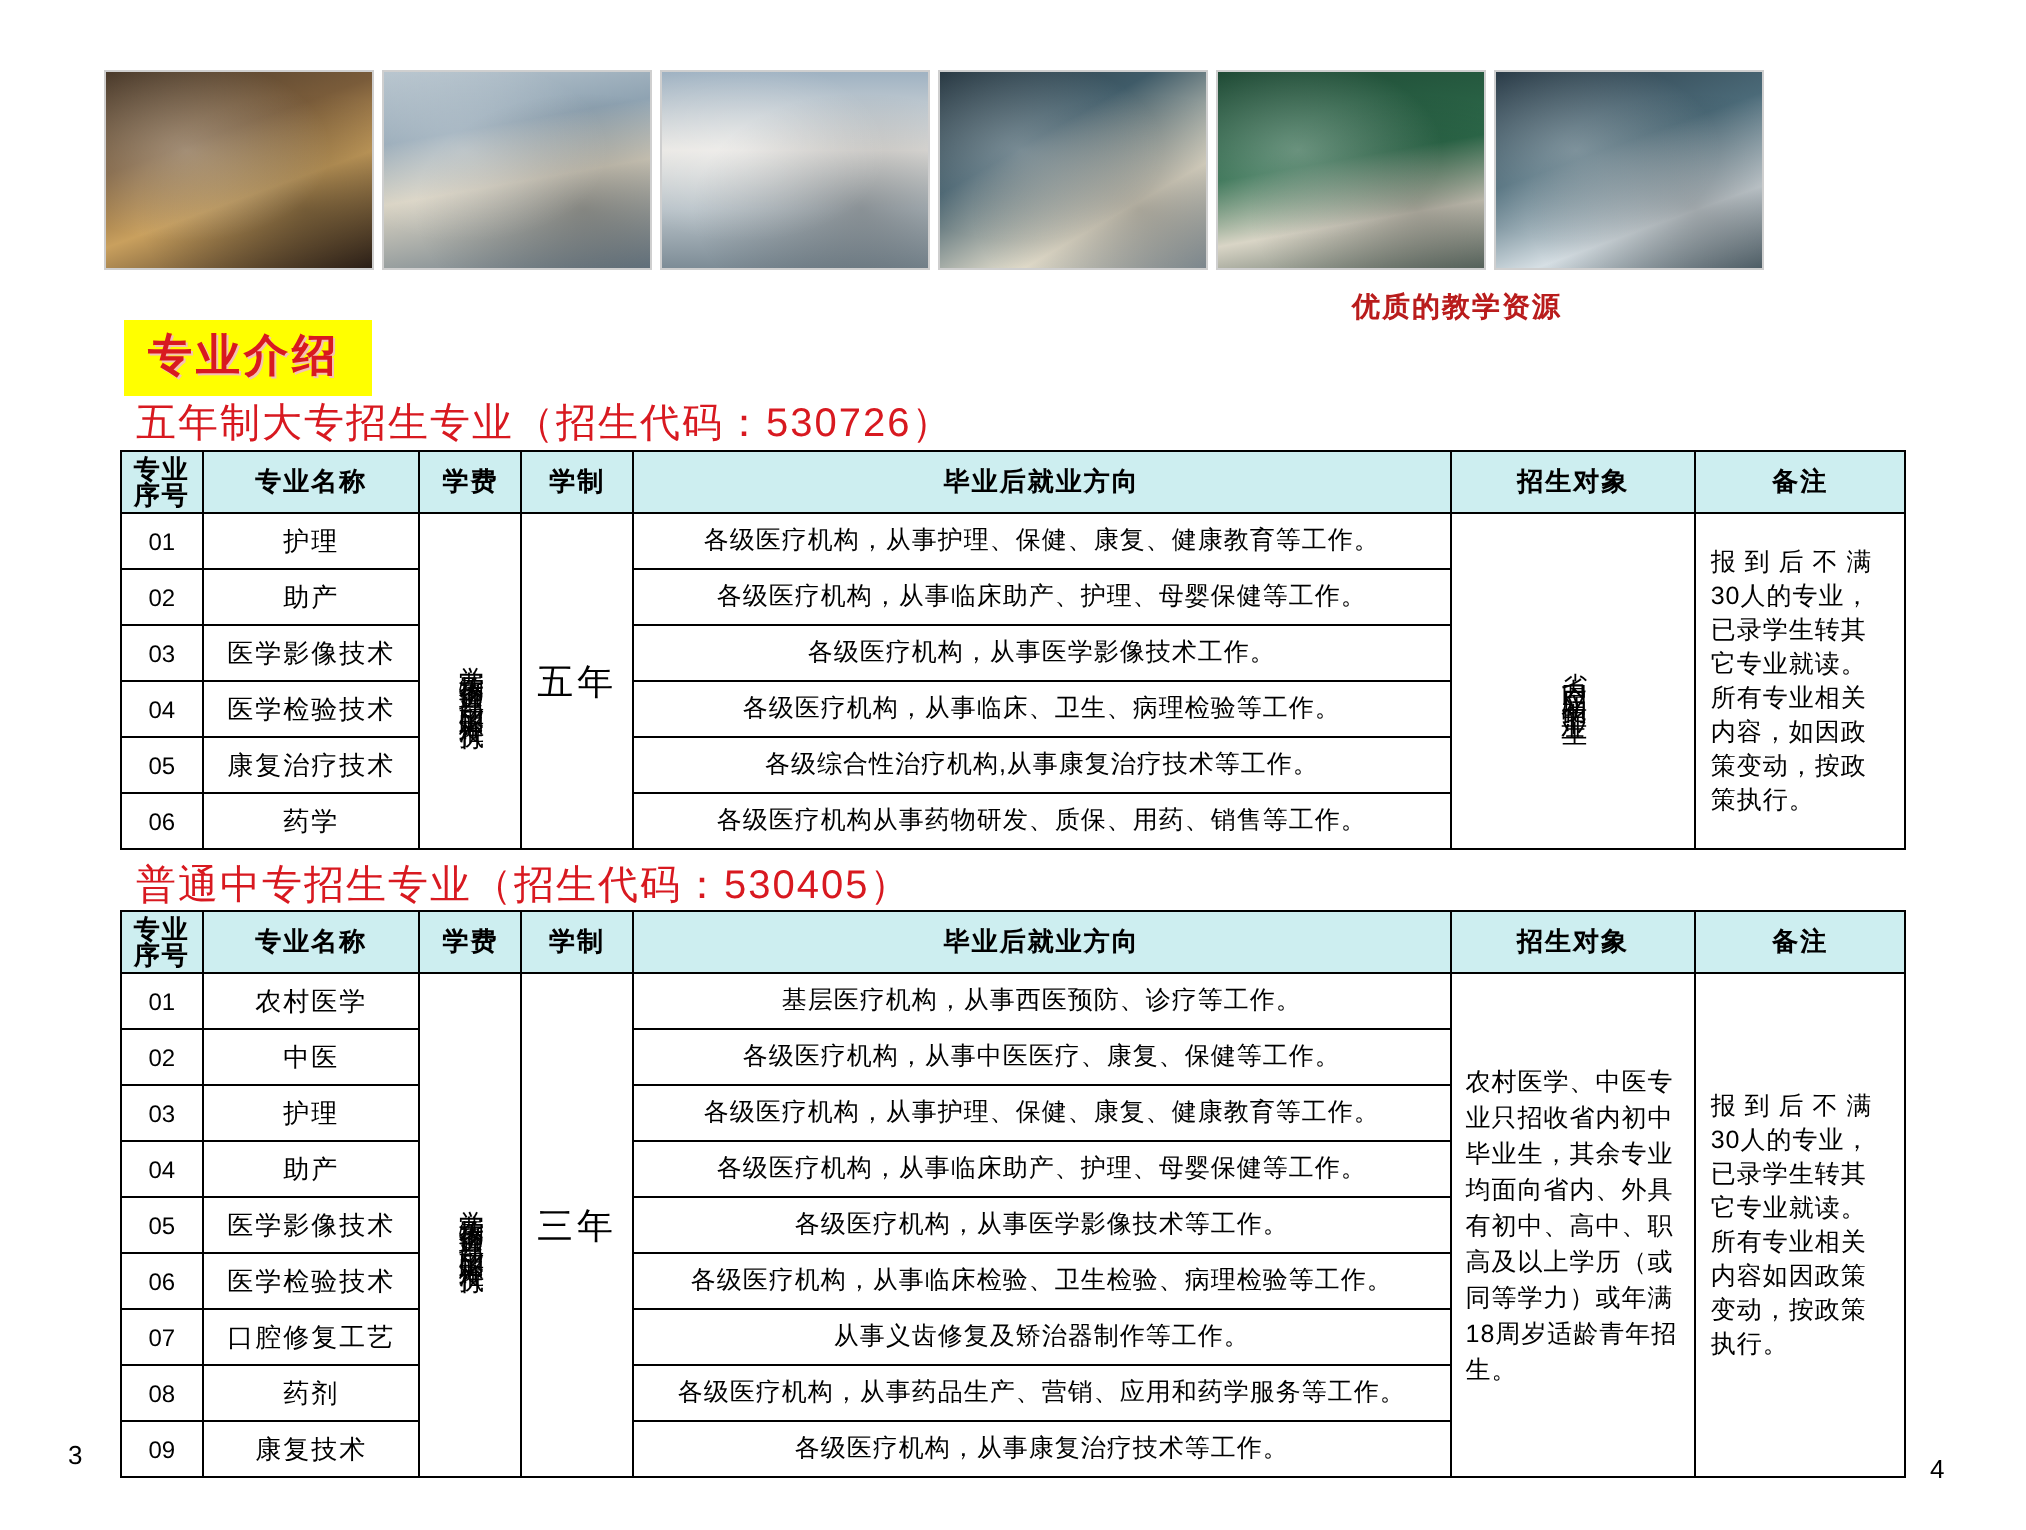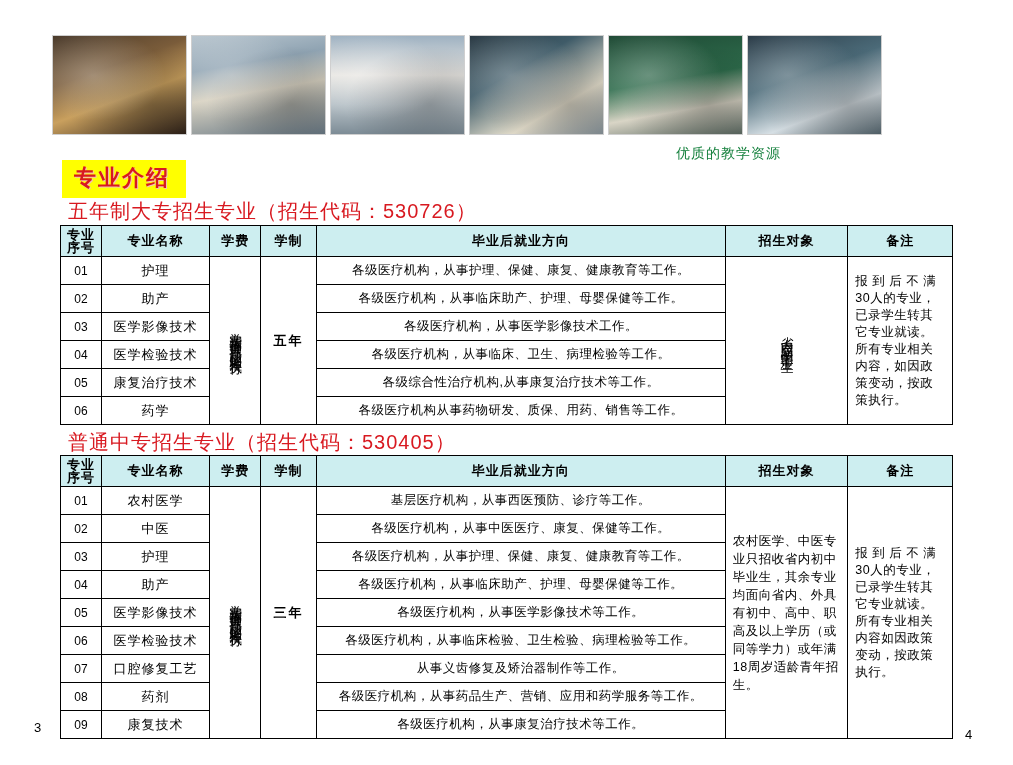--- a/index.html
+++ b/index.html
@@ -30,21 +30,21 @@
   .ph6{background:linear-gradient(160deg,#2b3c48 0%,#4b6a78 40%,#d6dfe4 72%,#55666f 100%);}
   .photo::after{
     content:"";position:absolute;left:0;top:0;right:0;bottom:0;
     background:
       radial-gradient(ellipse at 30% 40%, rgba(255,255,255,.30) 0%, rgba(255,255,255,0) 55%),
       radial-gradient(ellipse at 75% 70%, rgba(0,0,0,.25) 0%, rgba(0,0,0,0) 60%);
   }
 
   .caption-red{
     position:absolute;left:676px;top:145px;
-    color:#15803d;font-weight:normal;font-size:14px;
+    color:#b91c1c;font-weight:bold;font-size:14px;
     letter-spacing:1px;
   }
 
   
   .sec-title{
     position:absolute;left:62px;top:160px;
     background:#ffff00;
     padding:3px 16px 5px 12px;
   }
   .sec-title span{
@@ -101,21 +101,21 @@
     padding:6px 4px;
   }
   td.vert .v{
     writing-mode:vertical-rl;
     text-orientation:upright;
     display:inline-block;
     white-space:pre-line;
     letter-spacing:2px;
     line-height:17px;
   }
-  td.sys{font-size:13px;letter-spacing:2px;font-weight:bold;}
+  td.sys{font-size:18px;letter-spacing:2px;}
   td.tgt-vert .v{
     writing-mode:vertical-rl;
     text-orientation:upright;
     display:inline-block;
     letter-spacing:3px;
     line-height:20px;
     font-size:13px;
   }
   td.remark{
     font-size:12.5px;

